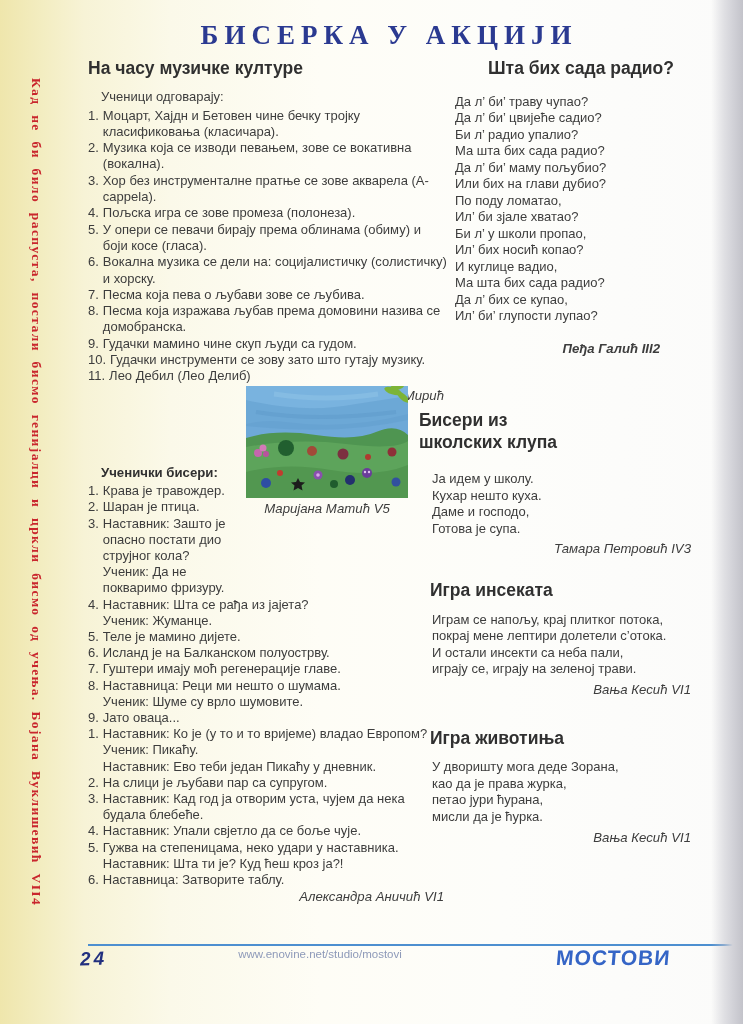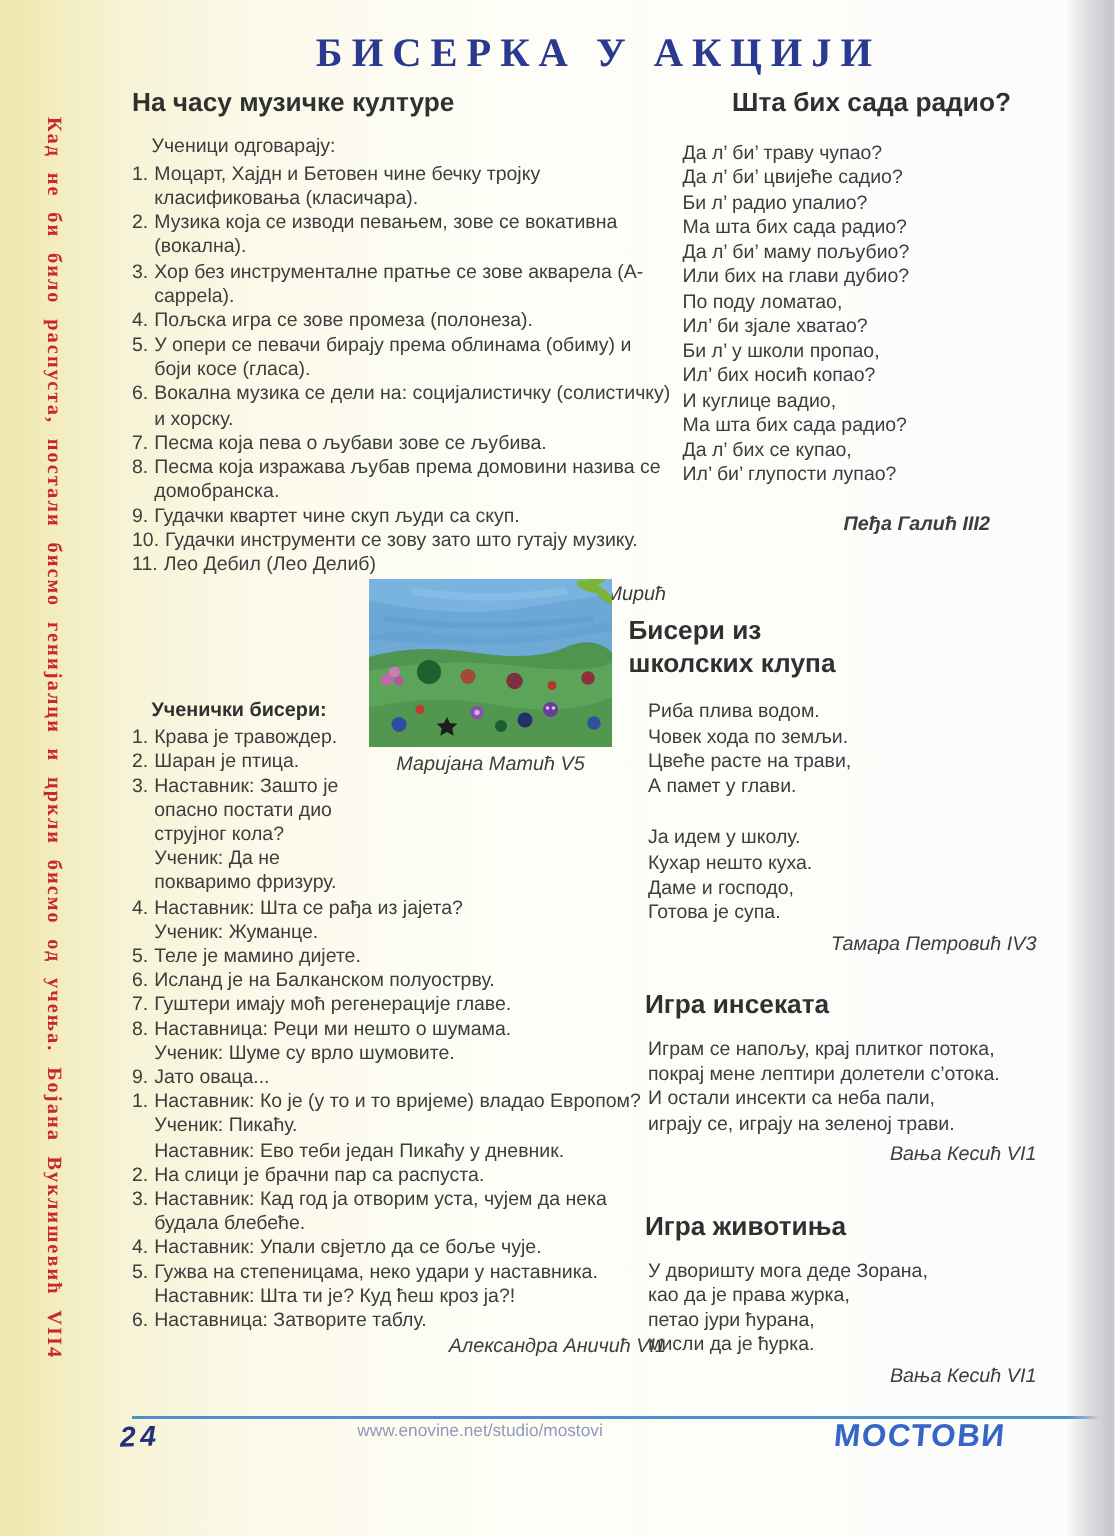--- a/index.html
+++ b/index.html
@@ -6,21 +6,21 @@
   .page{
     position:relative;width:743px;height:1024px;overflow:hidden;
     background:linear-gradient(90deg,#efe6ac 0px,#f3edc1 42px,#f7f3d6 84px,#fbf9e9 170px,#fefdf6 320px,#fdfdfa 500px,#fbfbfa 743px);
     font-family:"Liberation Sans",sans-serif;color:#3d3d3d;
   }
   .edge-right{position:absolute;right:0;top:0;width:32px;height:100%;
     background:linear-gradient(90deg,rgba(198,198,206,0) 0%,rgba(198,198,206,.5) 40%,#d2d2d8 68%,#c3c3ca 100%);}
   .vquote{position:absolute;left:28px;top:78px;height:930px;
     writing-mode:vertical-rl;font-family:"Liberation Serif",serif;font-weight:700;
     font-size:13.5px;color:#c9262d;letter-spacing:1.4px;word-spacing:5px;}
-  .title{position:absolute;left:79px;top:20px;width:640px;margin:0;text-align:center;
+  .title{position:absolute;left:69px;top:20px;width:640px;margin:0;text-align:center;
     font-family:"Liberation Serif",serif;font-size:27px;font-weight:700;letter-spacing:6px;color:#2b3a91;}
   h2{margin:0;font-size:17.5px;font-weight:700;color:#303030;}
   .sig{font-style:italic;font-size:13.2px;color:#3d3d3d;}
   .right{text-align:right;padding-right:4px;}
   
   .music{position:absolute;left:88px;top:60px;width:360px;font-size:13px;line-height:16.3px;}
   .music h2{margin-bottom:13px;}
   .intro{padding-left:13px;margin-bottom:2px;}
   .li{display:flex;}
   .num{flex:none;padding-right:4px;}
@@ -108,21 +108,21 @@
           <div class="txt">Песма која пева о љубави зове се љубива.</div>
         </div>
 
         <div class="li">
           <span class="num">8.</span>
           <div class="txt">Песма која изражава љубав према домовини назива се домобранска.</div>
         </div>
 
         <div class="li">
           <span class="num">9.</span>
-          <div class="txt">Гудачки квартет чине скуп људи са скуп.</div>
+          <div class="txt">Гудачки мамино чине скуп људи са гудом.</div>
         </div>
 
         <div class="li">
           <span class="num">10.</span>
           <div class="txt">Гудачки инструменти се зову зато што гутају музику.</div>
         </div>
 
         <div class="li">
           <span class="num">11.</span>
           <div class="txt">Лео Дебил (Лео Делиб)</div>
@@ -229,21 +229,21 @@
       </div>
     <div class="nlist">
 
         <div class="li">
           <span class="num">1.</span>
           <div class="txt">Наставник: Ко је (у то и то вријеме) владао Европом?<br>Ученик: Пикаћу.<br>Наставник: Ево теби један Пикаћу у дневник.</div>
         </div>
 
         <div class="li">
           <span class="num">2.</span>
-          <div class="txt">На слици је брачни пар са распуста.</div>
+          <div class="txt">На слици је љубави пар са супругом.</div>
         </div>
 
         <div class="li">
           <span class="num">3.</span>
           <div class="txt">Наставник: Кад год ја отворим уста, чујем да нека будала блебеће.</div>
         </div>
 
         <div class="li">
           <span class="num">4.</span>
           <div class="txt">Наставник: Упали свјетло да се боље чује.</div>
@@ -258,21 +258,20 @@
           <span class="num">6.</span>
           <div class="txt">Наставница: Затворите таблу.</div>
         </div>
       </div>
     <div class="sig right">Александра Аничић VI1</div>
   </section>
 
   <section class="desk">
     <h2 class="desk-h">Бисери из<br>школских клупа</h2>
 
-    <div class="poem">Риба плива водом.<br>Човек хода по земљи.<br>Цвеће расте на трави,<br>А памет у глави.</div>
     <div class="poem st2">Ја идем у школу.<br>Кухар нешто куха.<br>Даме и господо,<br>Готова је супа.</div>
     <div class="sig">Тамара Петровић IV3</div>
 
     <h2 class="poem-title pt2">Игра инсеката</h2>
     <div class="poem">Играм се напољу, крај плитког потока,<br>покрај мене лептири долетели с’отока.<br>И остали инсекти са неба пали,<br>играју се, играју на зеленој трави.</div>
     <div class="sig">Вања Кесић VI1</div>
 
     <h2 class="poem-title pt3">Игра животиња</h2>
     <div class="poem">У дворишту мога деде Зорана,<br>као да је права журка,<br>петао јури ћурана,<br>мисли да је ћурка.</div>
     <div class="sig">Вања Кесић VI1</div>

